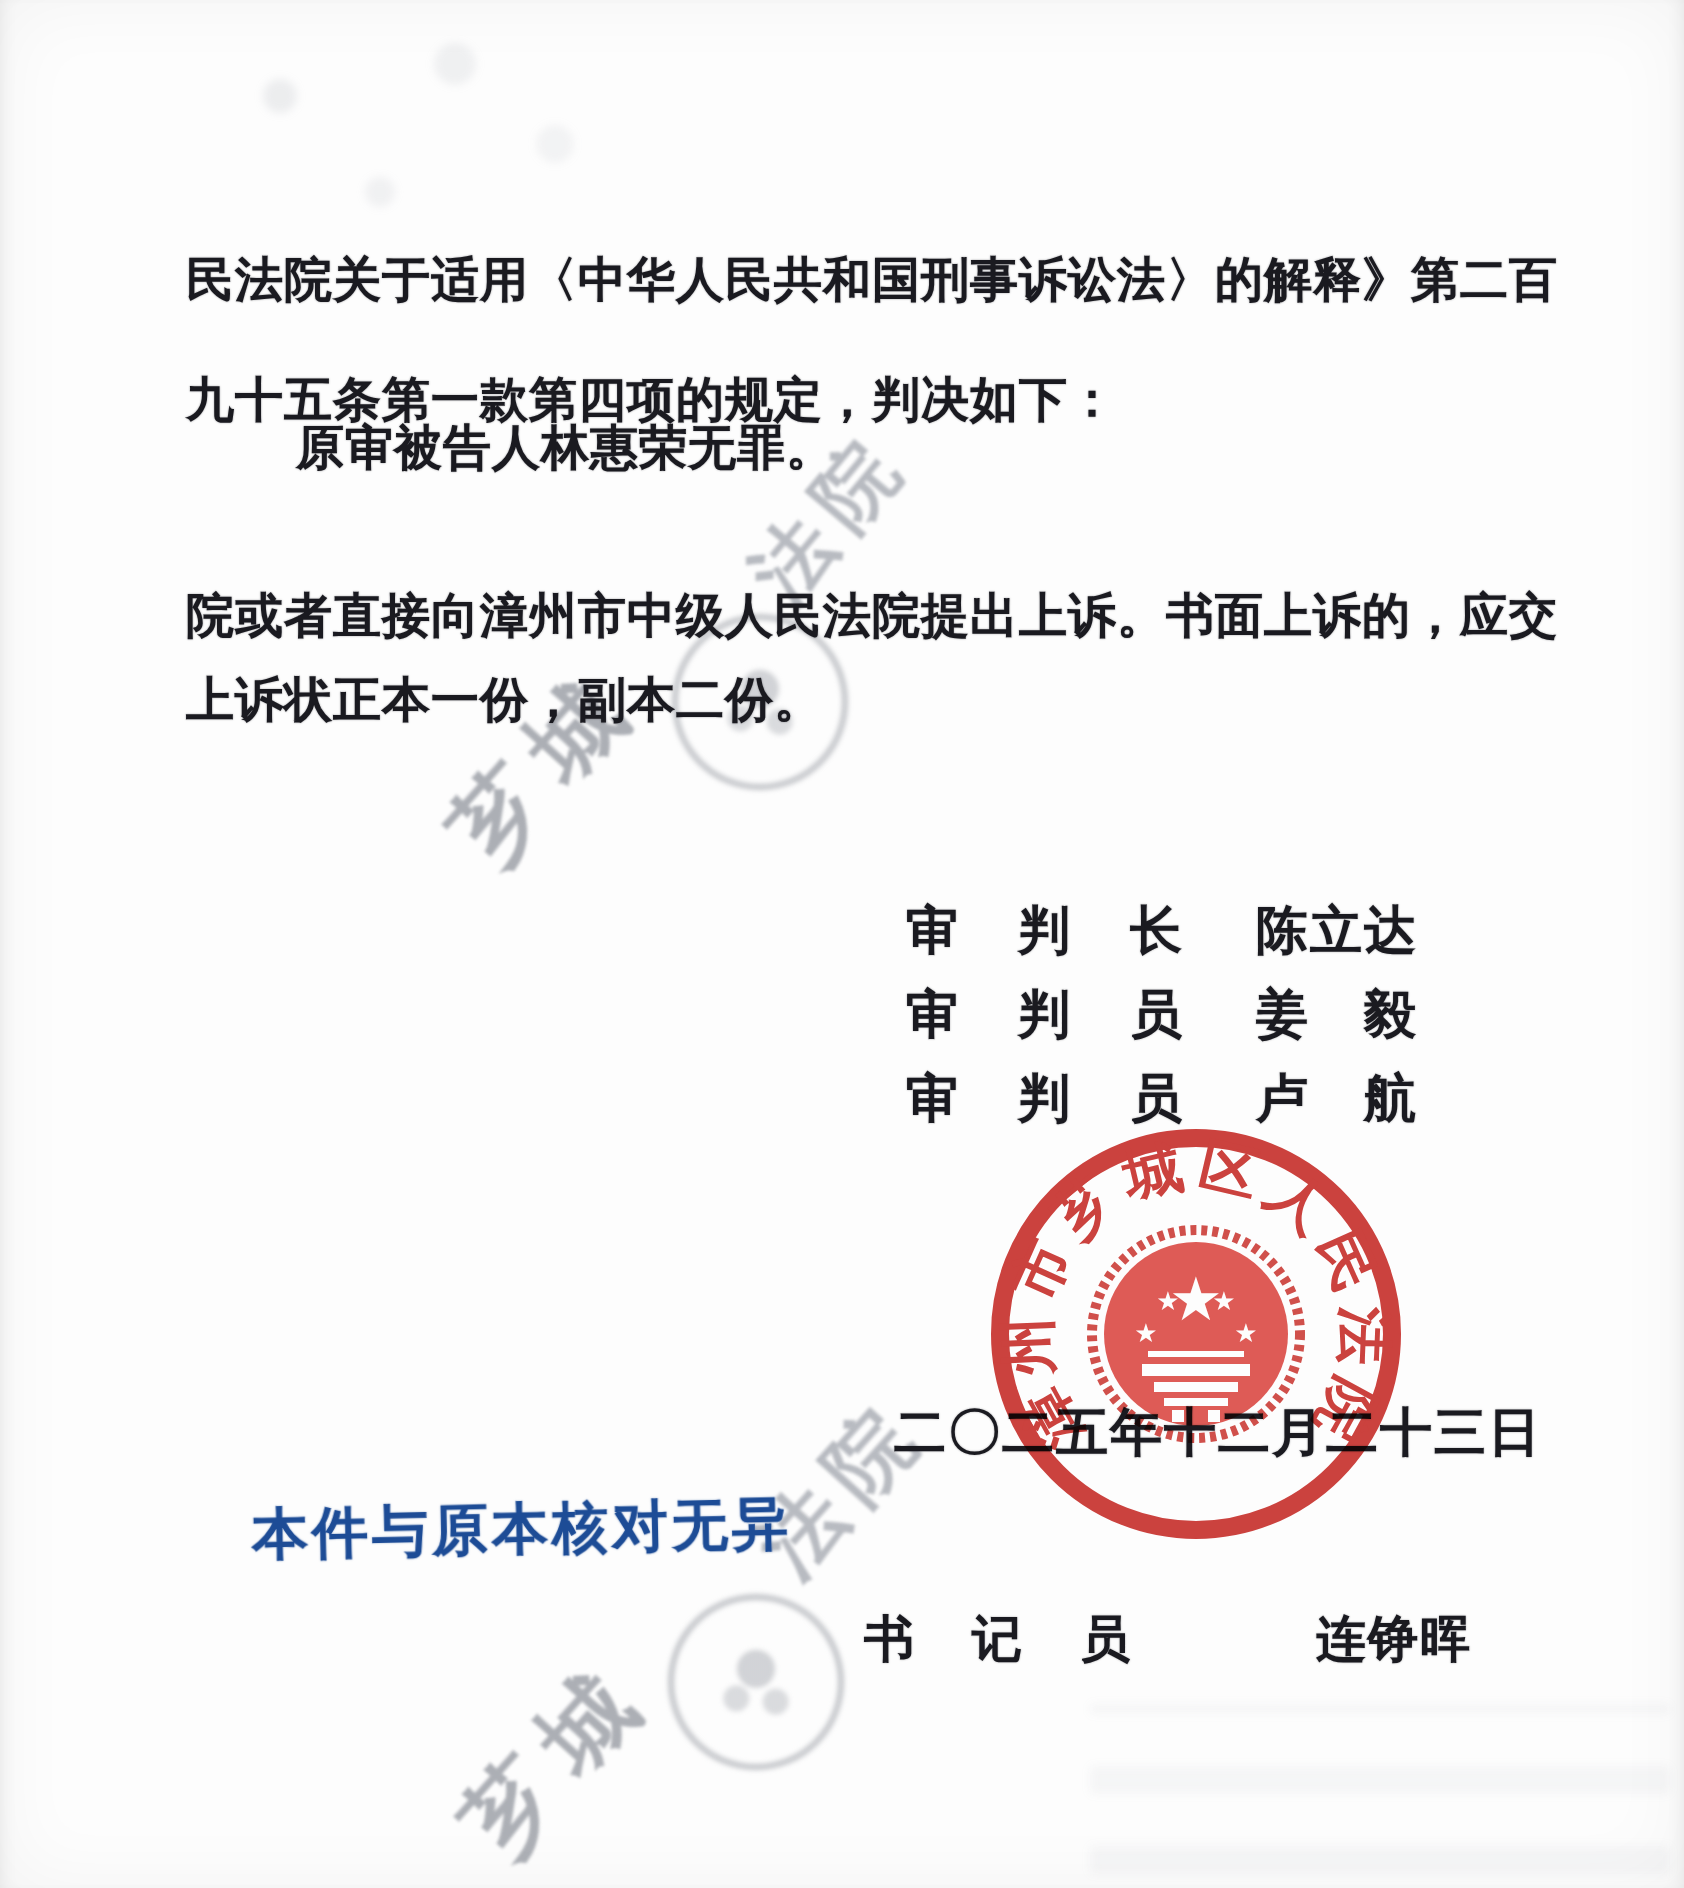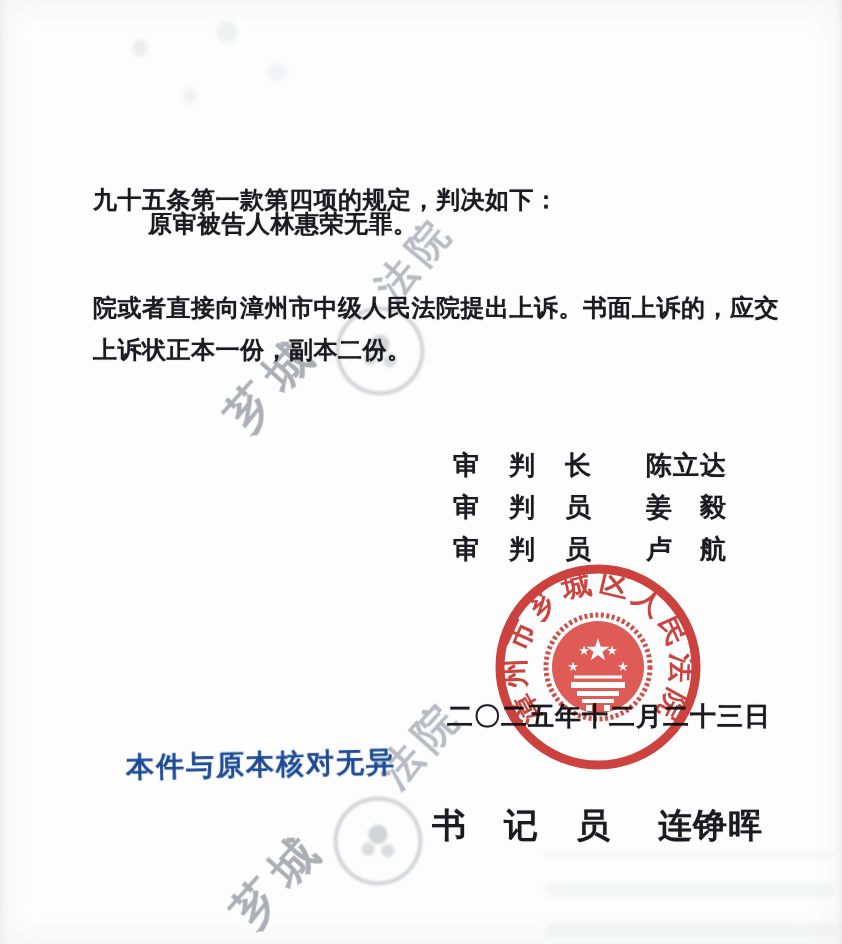--- a/index.html
+++ b/index.html
@@ -23,32 +23,32 @@
   .l5 { left:93px;  top:292px; }
   .l6 { left:93px;  top:334px; }
 
   
   .sig-row {
     position:absolute; left:453px; white-space:nowrap;
     font-size:26px; font-weight:600; color:#1a1a20;
     text-shadow:0 0 1px rgba(25,25,30,0.4);
   }
   .sig-row .role { letter-spacing:2px; }
-  .sig-row .name { position:absolute; left:193px; top:0; letter-spacing:1px; }
+  .sig-row .name { position:absolute; left:175px; top:0; letter-spacing:1px; }
   .r1 { top:448px; } .r2 { top:490px; } .r3 { top:532px; }
 
   .date-line {
     position:absolute; left:447px; top:699px; white-space:nowrap;
     font-size:26px; font-weight:600; color:#1a1a20; letter-spacing:1px;
     text-shadow:0 0 1px rgba(25,25,30,0.4);
   }
 
   .clerk-row {
     position:absolute; left:432px; top:803px; white-space:nowrap;
-    font-size:34px; font-weight:600; color:#1a1a20;
+    font-size:25px; font-weight:600; color:#1a1a20;
     text-shadow:0 0 1px rgba(25,25,30,0.4);
   }
   .clerk-row .role { letter-spacing:2px; }
   .clerk-row .name { position:absolute; left:198px; top:0; letter-spacing:1px;margin-left:28px; }
 
   
   .verify-stamp {
     position:absolute; left:126px; top:746px; white-space:nowrap;
     font-size:28px; font-weight:700; color:#1d4c96;
     letter-spacing:2px; transform:rotate(-1.2deg);
@@ -113,20 +113,21 @@
   <div class="noise-br"></div>
 
   <div class="wm wm-a1">法院</div>
   <div class="ghost-seal gs-a"></div>
   <div class="wm wm-a2">芗城</div>
 
   <div class="wm wm-b1">法院</div>
   <div class="ghost-seal gs-b"></div>
   <div class="wm wm-b2">芗城</div>
 
+  <div class="bl l1">民法院关于适用〈中华人民共和国刑事诉讼法〉的解释》第二百</div>
   <div class="bl l2">九十五条第一款第四项的规定，判决如下：</div>
   <div class="bl l3">原审被告人林惠荣无罪。</div>
   <div class="bl l6">上诉状正本一份，副本二份。</div>
   <div class="bl l5">院或者直接向漳州市中级人民法院提出上诉。书面上诉的，应交</div>
 
   <div class="sig-row r1">
     <span class="role">审　判　长</span>
     <span class="name">陈立达</span>
   </div>
   <div class="sig-row r2">

